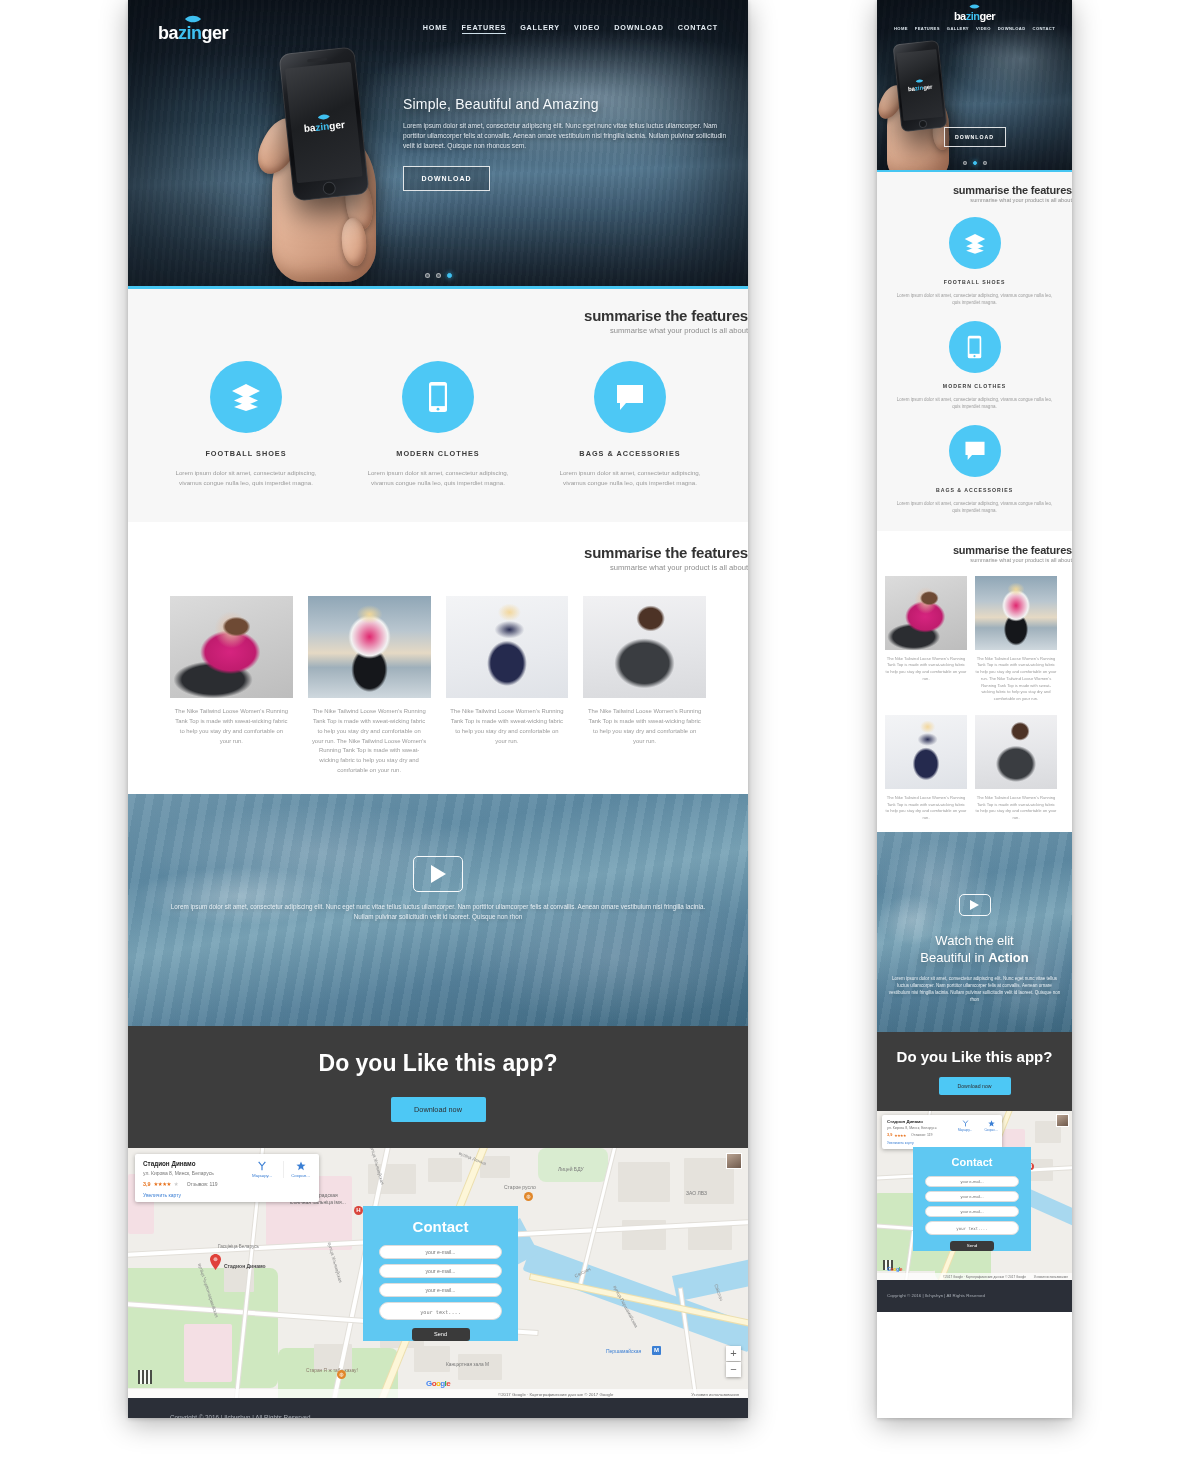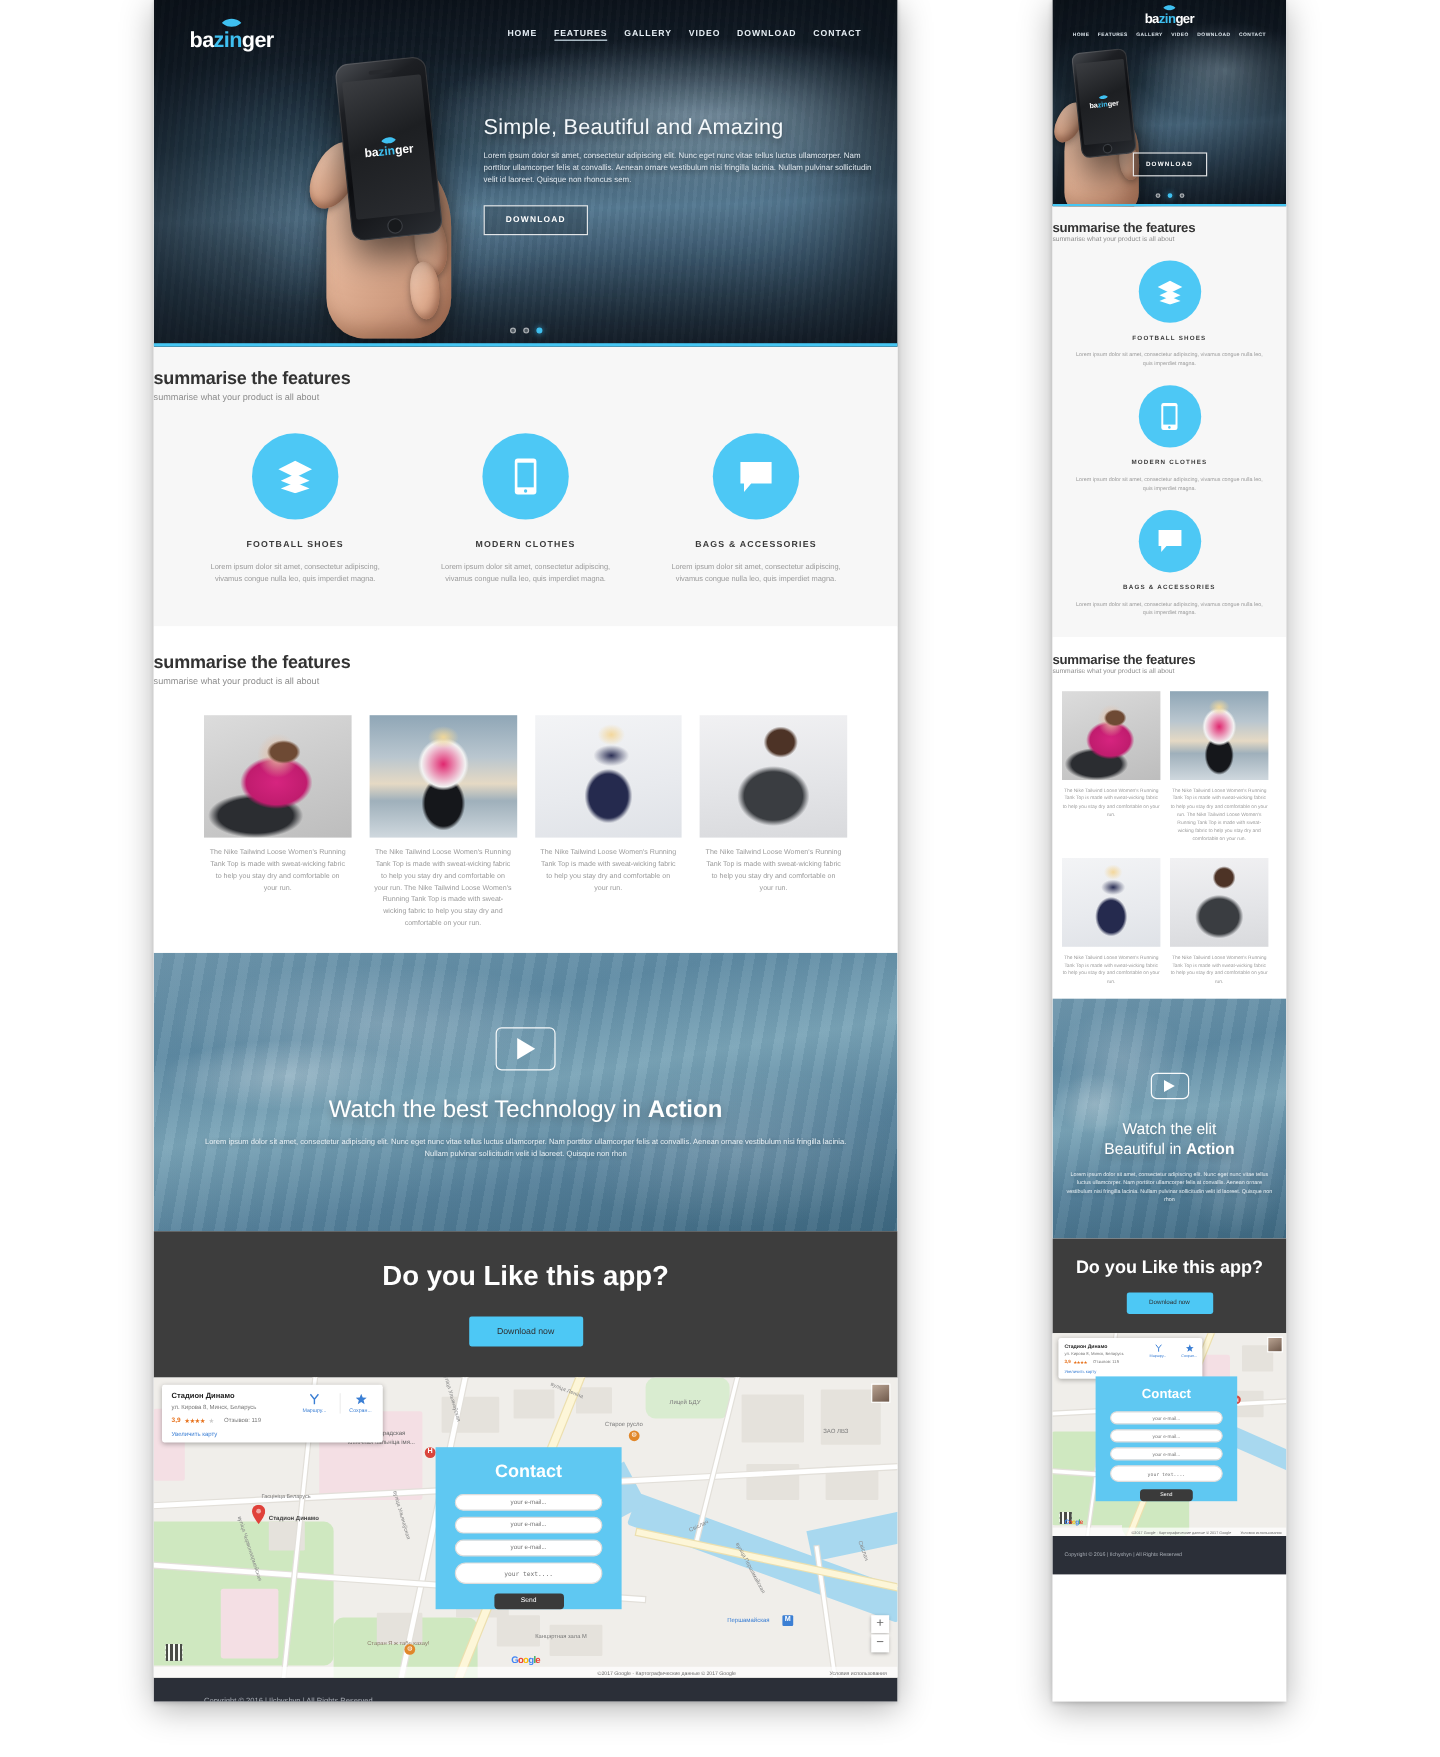--- a/index.html
+++ b/index.html
@@ -67,21 +67,21 @@
   .hero-title { font-weight: 300; letter-spacing: .2px; color:#f4f8fb; text-shadow: 0 2px 8px rgba(0,0,0,.5); }
   .hero-sub { color: #dfe7ee; line-height: 1.55; text-shadow: 0 1px 4px rgba(0,0,0,.55); }
   .btn-outline { display:inline-block; border:1px solid rgba(255,255,255,.85); color:#fff; text-transform:uppercase; font-weight:700; letter-spacing:1px; background: rgba(10,14,20,.25); text-align:center; }
 
   .dots { position:absolute; z-index:7; left:0; right:0; display:flex; justify-content:center; gap:6px; }
   .dot { border-radius:50%; background: rgba(255,255,255,.25); border:1px solid rgba(255,255,255,.5); }
   .dot.on { background:#3fc0f0; border-color:#3fc0f0; box-shadow:0 0 5px rgba(63,192,240,.9); }
   .hero-rule { position:absolute; left:0; right:0; bottom:0; height:3px; background:#46c6f2; z-index:8; }
 
   
-  .sec-head { text-align:left; }
+  .sec-head { text-align:right; }
   .sec-title { color:#333; font-weight:700; letter-spacing:-.2px; }
   .sec-sub { color:#8d8d8d; }
 
   .features { background:#f7f7f7; }
   .feat-row { display:flex; }
   .feat { flex:1; text-align:center; }
   .circle { border-radius:50%; background:#4dc8f5; margin:0 auto; display:flex; align-items:center; justify-content:center; }
   .feat-name { color:#3b3b3b; font-weight:700; letter-spacing:1px; text-transform:uppercase; }
   .feat-txt { color:#9b9b9b; line-height:1.65; margin:0 auto; }
 
@@ -226,21 +226,21 @@
           <a href="#">HOME</a>
           <a href="#" class="active">FEATURES</a>
           <a href="#">GALLERY</a>
           <a href="#">VIDEO</a>
           <a href="#">DOWNLOAD</a>
           <a href="#">CONTACT</a>
         </nav>
       </div>
 
       <div class="hero-copy" style="left:275px; top:96px; width:330px;">
-        <h1 class="hero-title" style="font-size:18px; margin-bottom:9px;">Simple, Beautiful and Amazing</h1>
+        <h1 class="hero-title" style="font-size:14px; margin-bottom:9px;">Simple, Beautiful and Amazing</h1>
         <p class="hero-sub" style="font-size:6.6px; width:326px; margin-bottom:14px;">Lorem ipsum dolor sit amet, consectetur adipiscing elit. Nunc eget nunc vitae tellus luctus ullamcorper. Nam porttitor ullamcorper felis at convallis. Aenean ornare vestibulum nisi fringilla lacinia. Nullam pulvinar sollicitudin velit id laoreet. Quisque non rhoncus sem.</p>
         <a class="btn-outline" style="font-size:7px; padding:8px 0; width:87px;">DOWNLOAD</a>
       </div>
 
       <div class="dots" style="bottom:11px;">
         <span class="dot" style="width:5px;height:5px;"></span>
         <span class="dot" style="width:5px;height:5px;"></span>
         <span class="dot on" style="width:5px;height:5px;"></span>
       </div>
       <div class="hero-rule"></div>
@@ -310,23 +310,20 @@
         </div>
       </div>
     </section>
 
     <section class="video" style="height:232px;">
       <div class="video-bg"></div>
       <div class="video-inner" style="padding-top:62px;">
         <div class="play-box" style="width:50px;height:36px;">
           <div class="play-tri" style="border-width:9px 0 9px 15px;"></div>
         </div>
-        <h2 class="video-title" style="font-size:20px; margin-top:22px;">
-          <span>Watch the best Technology in </span><b>Action</b>
-        </h2>
         <p class="video-txt" style="font-size:6.3px; width:545px; margin-top:10px;">Lorem ipsum dolor sit amet, consectetur adipiscing elit. Nunc eget nunc vitae tellus luctus ullamcorper. Nam porttitor ullamcorper felis at convallis. Aenean ornare vestibulum nisi fringilla lacinia. Nullam pulvinar sollicitudin velit id laoreet. Quisque non rhon</p>
       </div>
     </section>
 
     <section class="cta" style="padding:24px 0 26px 0;">
       <h2 class="cta-title" style="font-size:23px;">Do you Like this app?</h2>
       <a class="btn-cta" style="font-size:7.3px; padding:8px 0; width:95px; margin-top:20px;">Download now</a>
     </section>
 
     <section class="map" style="height:250px;">

